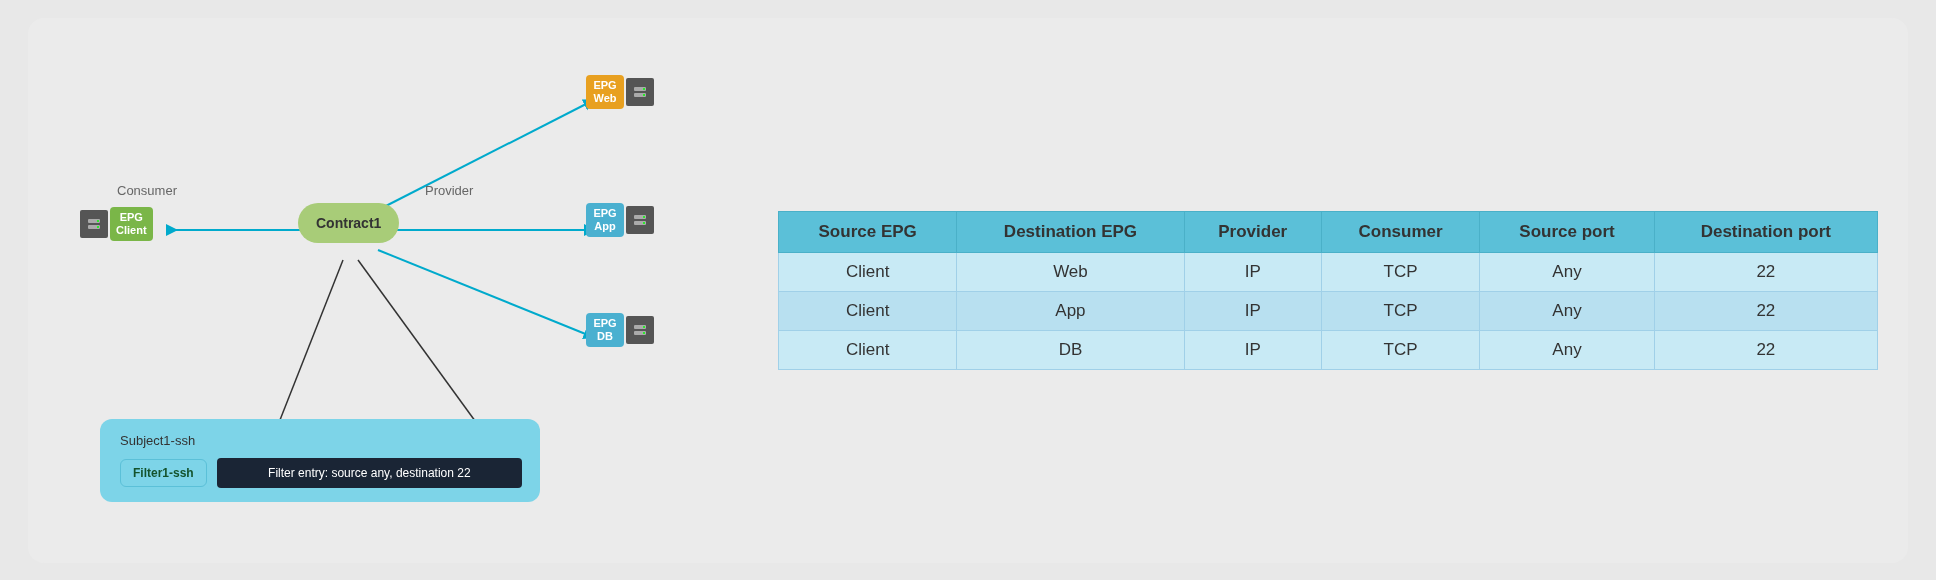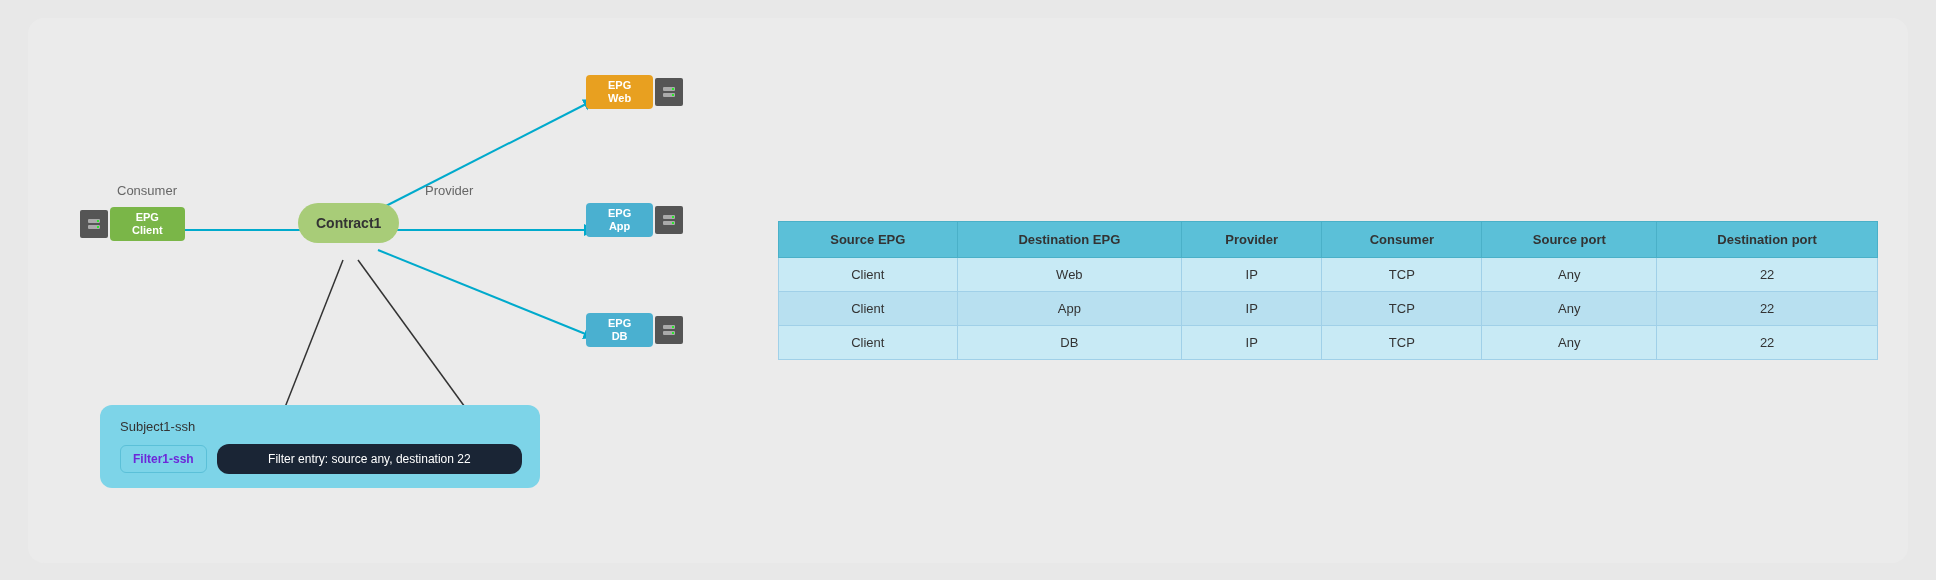--- a/index.html
+++ b/index.html
@@ -32,21 +32,21 @@
     }
     
     .epg-node {
       position: absolute;
       display: flex;
       align-items: center;
       gap: 2px;
     }
     .epg-box {
       border-radius: 4px;
-      padding: 4px 22px;
+      padding: 4px 6px;
       font-size: 11px;
       font-weight: bold;
       color: white;
       text-align: center;
       line-height: 1.2;
       min-width: 38px;
     }
     .epg-box.orange { background: #e8a020; }
     .epg-box.blue { background: #4ab0d0; }
     .epg-box.green { background: #7ab648; }
@@ -95,49 +95,49 @@
       display: flex;
       align-items: center;
       gap: 10px;
     }
     .filter-label {
       background: #7dd4e8;
       border: 1px solid #5bc0d8;
       border-radius: 6px;
       padding: 6px 12px;
       font-size: 12px;
-      color: #6d28d9;
+      color: #14532d;
       font-weight: bold;
       white-space: nowrap;
     }
     .filter-entry {
       background: #1a2535;
       color: white;
-      border-radius: 12px;
+      border-radius: 4px;
       padding: 8px 16px;
       font-size: 12px;
       flex: 1;
       text-align: center;
     }
     
     .svg-overlay {
       position: absolute;
       top: 0; left: 0;
       width: 100%;
       height: 100%;
       pointer-events: none;
     }
     
     .table-section {
       flex: 1;
     }
     table {
       border-collapse: collapse;
       width: 100%;
-      font-size: 13px;
+      font-size: 17px;
     }
     thead tr {
       background: #5bc0d8;
     }
     thead th {
       padding: 10px 14px;
       color: #333;
       font-weight: bold;
       text-align: center;
       border: 1px solid #4ab0c8;
@@ -231,21 +231,21 @@
       <div class="server-icon">
         <svg width="14" height="14" viewBox="0 0 14 14">
             <rect x="1" y="2" width="12" height="4" rx="1" fill="#aaa"></rect>
             <rect x="1" y="8" width="12" height="4" rx="1" fill="#aaa"></rect>
             <circle cx="11" cy="4" r="1" fill="#0f0"></circle>
             <circle cx="11" cy="10" r="1" fill="#0f0"></circle>
           </svg>
       </div>
     </div>
 
-    <div class="subject-box" style="left: 42px; top: 370px; padding-left: 20px;">
+    <div class="subject-box" style="left: 42px; top: 384px; padding-left: 20px;">
       <div class="subject-title">Subject1-ssh</div>
       <div class="filter-row">
         <div class="filter-label">Filter1-ssh</div>
         <div class="filter-entry">Filter entry: source any, destination 22</div>
       </div>
     </div>
   </div>
 
   <div class="table-section">
     <table>

